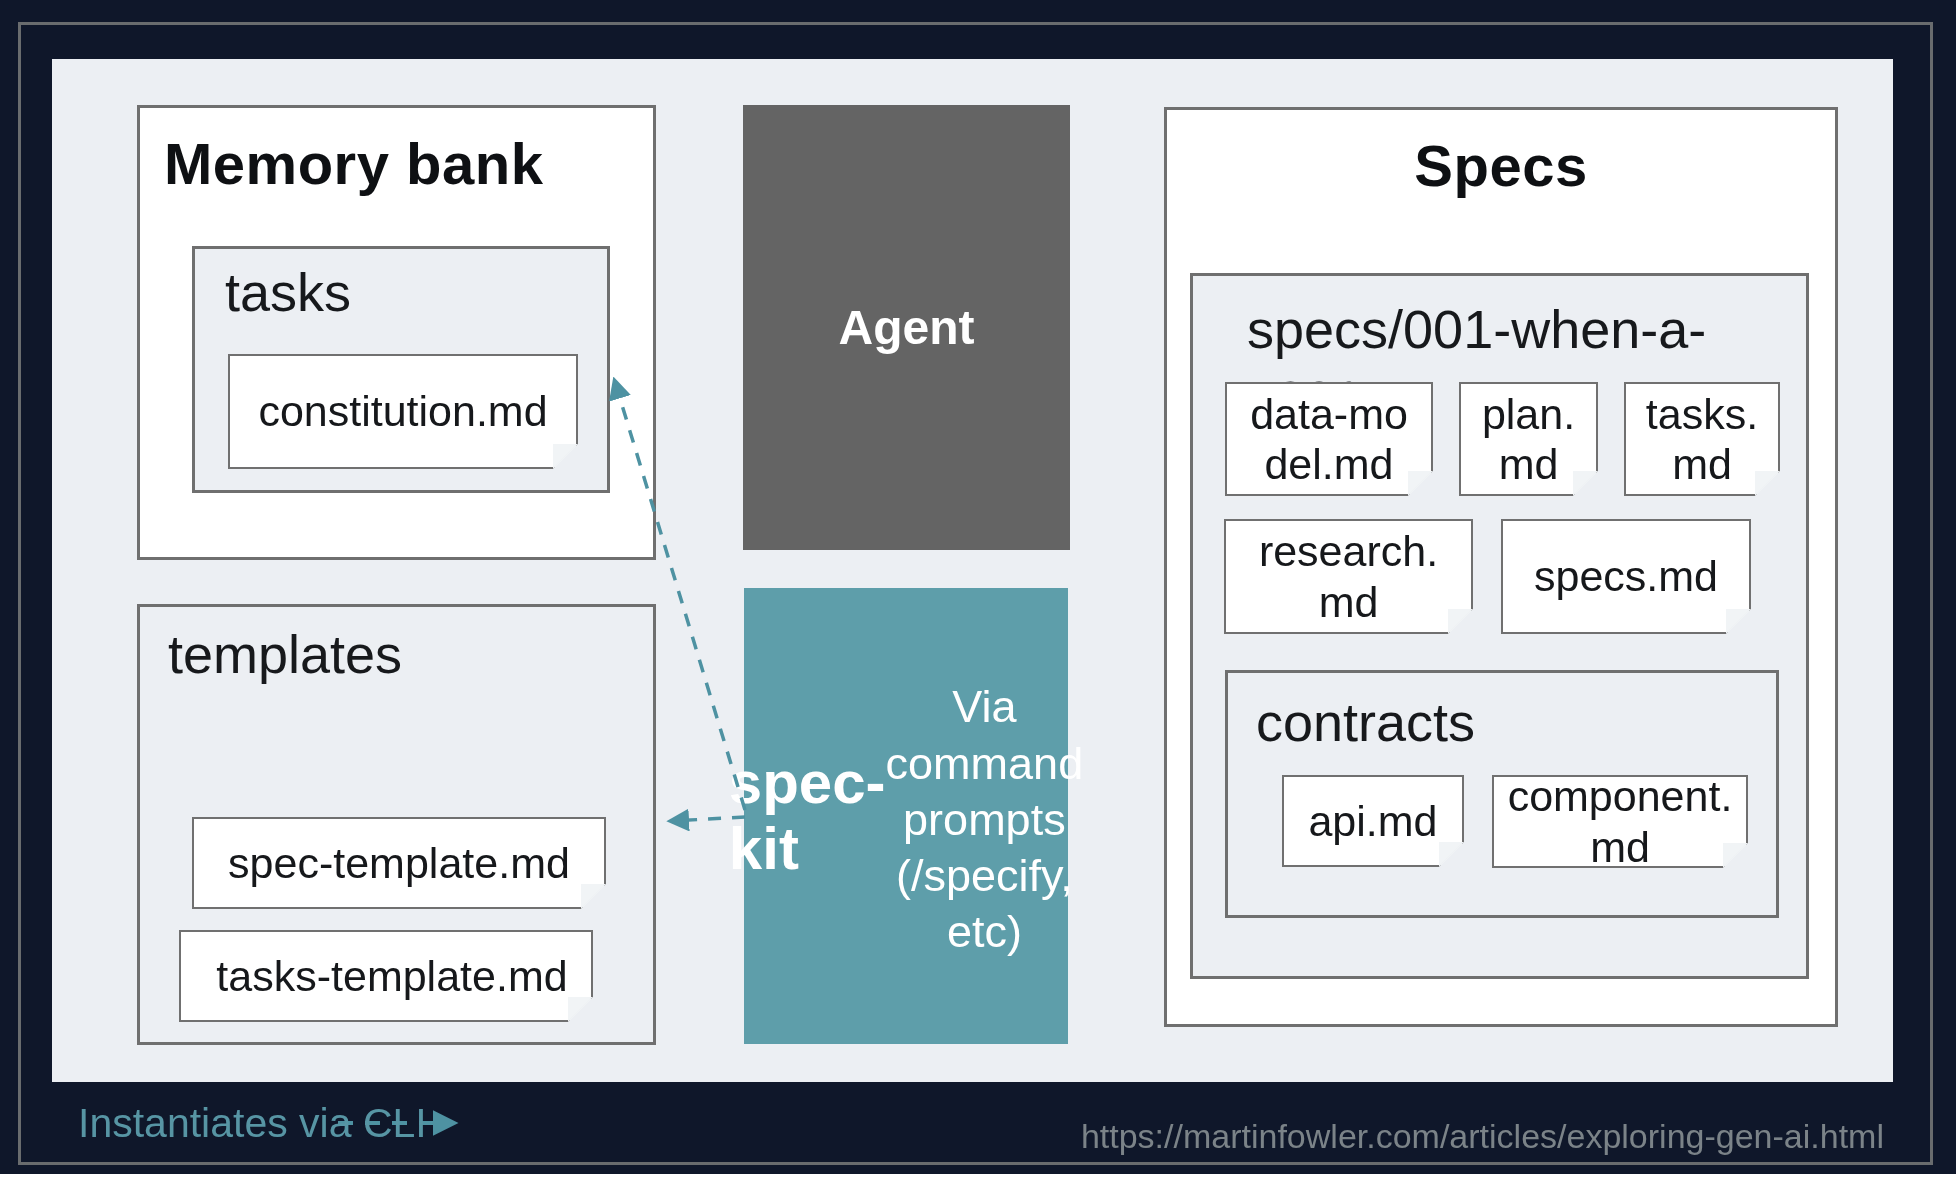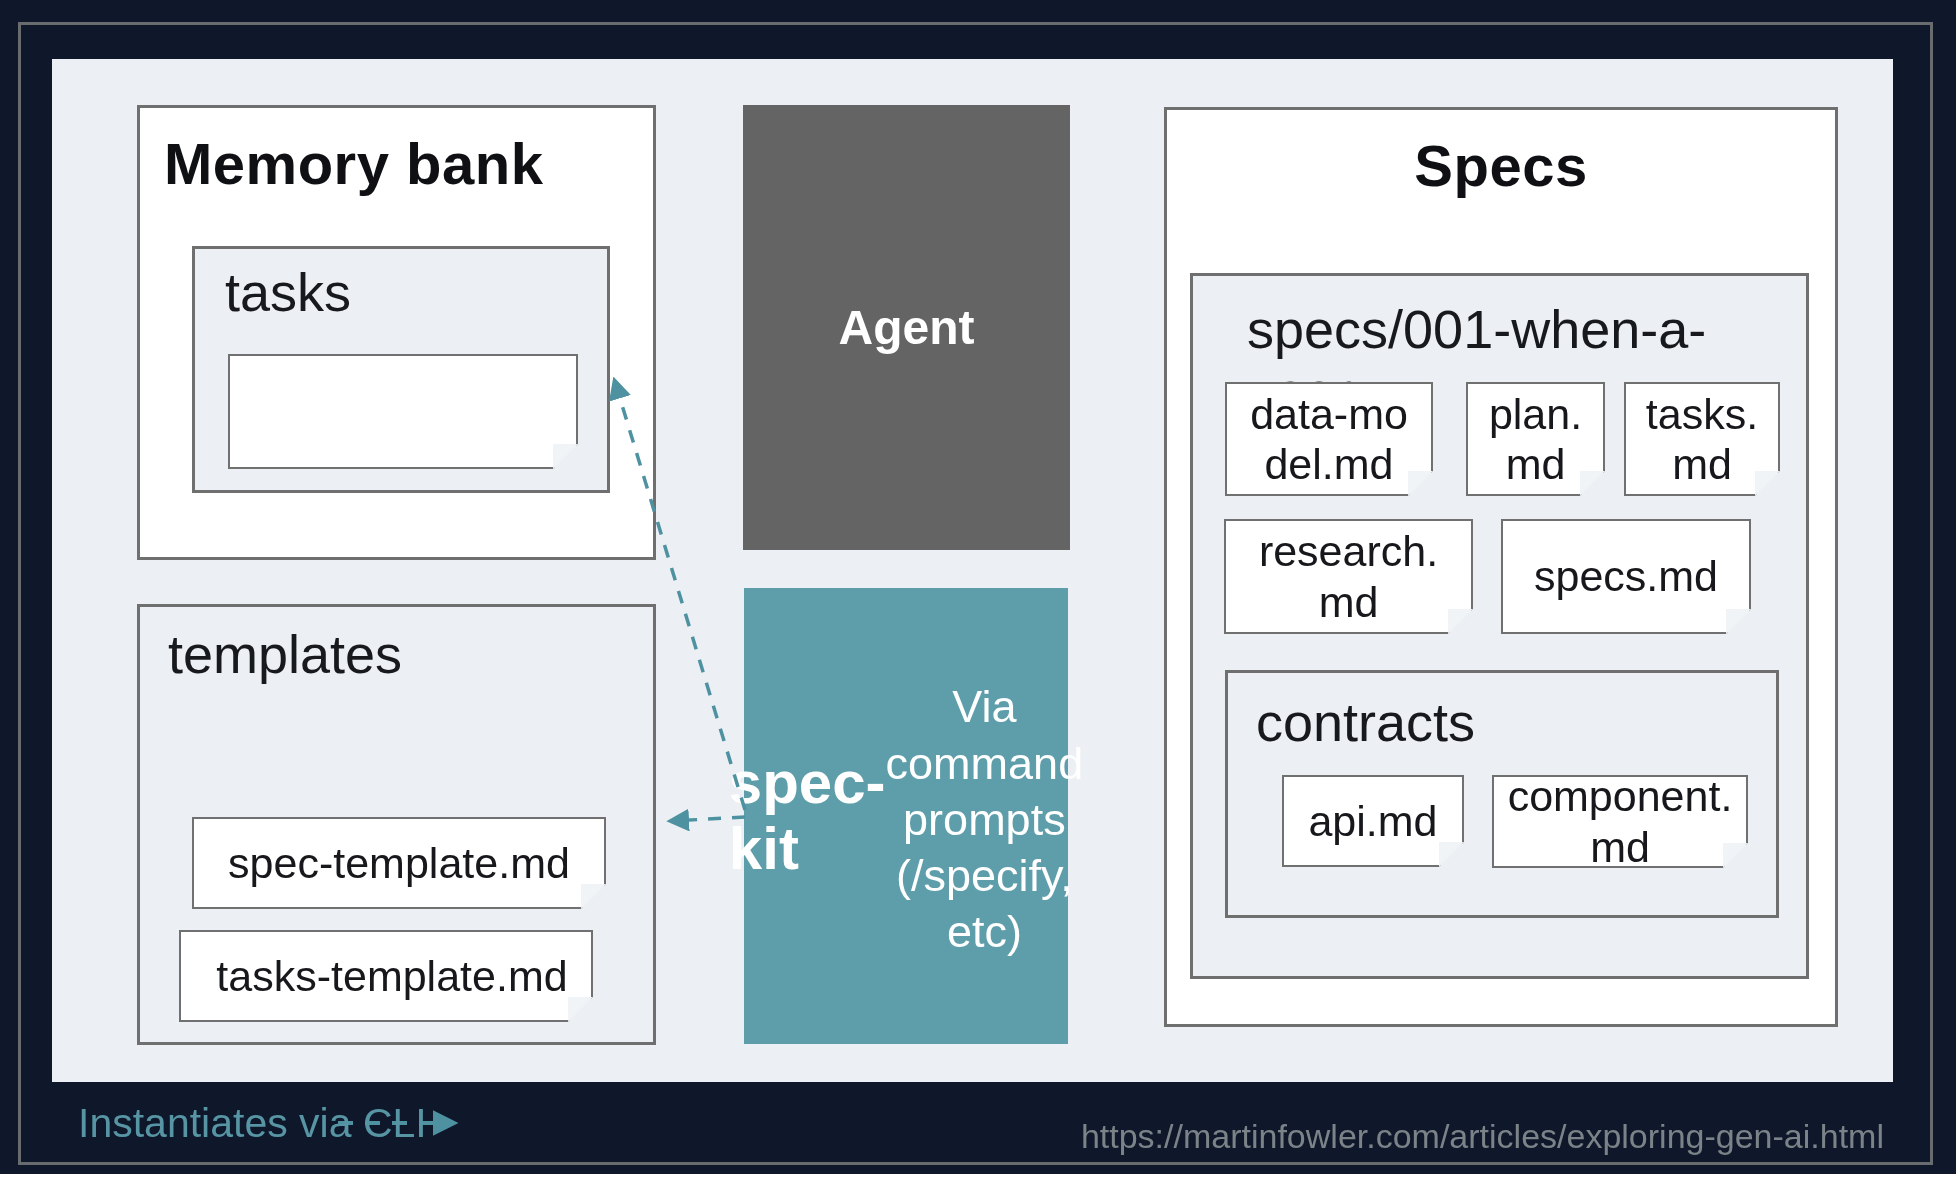--- a/index.html
+++ b/index.html
@@ -44,20 +44,21 @@
 
   <div class="abs frame" style="left:18px;top:22px;width:1915px;height:1143px;"></div>
 
   <div class="abs panel" style="left:52px;top:59px;width:1841px;height:1023px;"></div>
 
   <div class="abs box white" style="left:137px;top:105px;width:519px;height:455px;">
     <div class="box-title" style="left:24px;top:22px;">Memory bank</div>
     <div class="abs box gray" style="left:52px;top:138px;width:418px;height:247px;">
       <div class="folder-label" style="left:30px;top:12px;">tasks</div>
       <div class="card" style="left:33px;top:105px;width:350px;height:115px;">
+        <span>constitution.md</span>
         <span class="fold"></span>
       </div>
     </div>
   </div>
 
   <div class="abs box gray" style="left:137px;top:604px;width:519px;height:441px;">
     <div class="folder-label" style="left:28px;top:16px;">templates</div>
     <div class="card" style="left:52px;top:210px;width:414px;height:92px;">
       <span>spec-template.md</span>
       <span class="fold"></span>
@@ -82,21 +83,21 @@
   <div class="abs box white" style="left:1164px;top:107px;width:674px;height:920px;">
     <div class="box-title center-title" style="top:22px;">Specs</div>
     <div class="abs box gray" style="left:23px;top:163px;width:619px;height:706px;">
       <div class="folder-label" style="left:30px;top:22px;margin-left:24px;">specs/001-when-a-user</div>
 
       <div class="card" style="left:32px;top:106px;width:208px;height:114px;">
         <span>data-mo
 del.md</span>
         <span class="fold"></span>
       </div>
-      <div class="card" style="left:273px;top:106px;width:139px;height:114px;">
+      <div class="card" style="left:266px;top:106px;width:139px;height:114px;">
         <span>plan.
 md</span>
         <span class="fold"></span>
       </div>
       <div class="card" style="left:431px;top:106px;width:156px;height:114px;">
         <span>tasks.
 md</span>
         <span class="fold"></span>
       </div>
 

